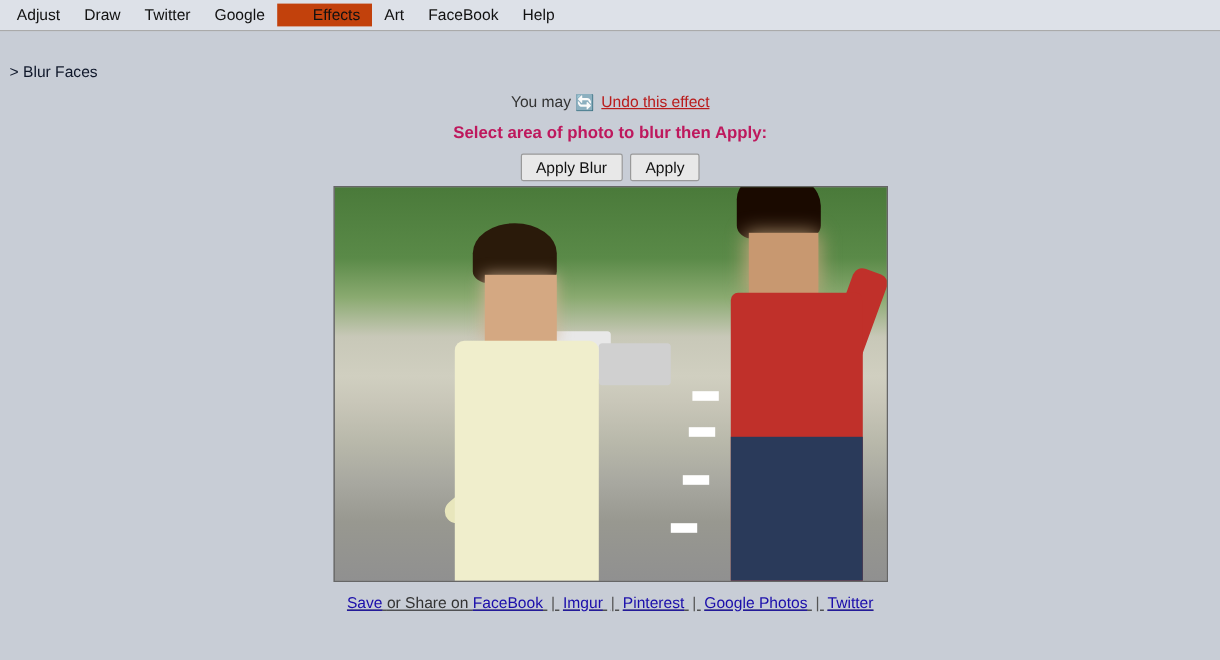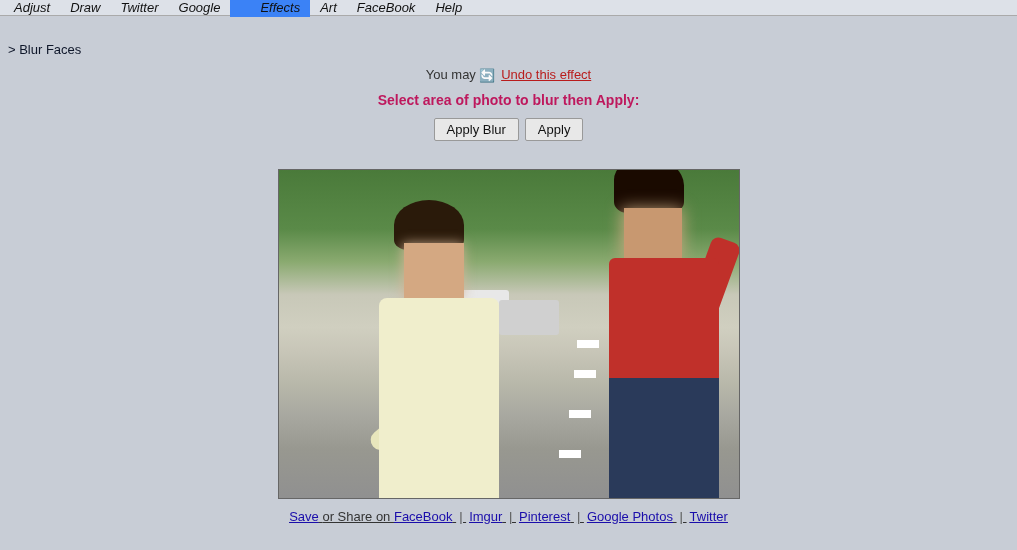--- a/index.html
+++ b/index.html
@@ -11,33 +11,32 @@
       background: #c8cdd6;
       overflow: hidden;
     }
 
     
     #menubar {
       display: flex;
       align-items: center;
       background: #dde1e8;
       border-bottom: 1px solid #aaa;
-      height: 16px;
+      height: 26px;
       padding: 0 4px;
-      font-style: italic;
     }
     .menu-item {
       padding: 2px 10px;
       cursor: pointer;
       font-size: 13px;
       color: #111;
       user-select: none;
     }
     .menu-item.active {
-      background: #3b82f6;
+      background: #c2410c;
       padding-left: 30px;
     }
 
     
     #breadcrumb {
       padding: 6px 8px;
       font-size: 13px;
       color: #0f172a;
       margin-top: 20px;
     }
@@ -71,21 +70,21 @@
     #instruction {
       font-size: 14px;
       font-weight: bold;
       color: #be185d;
       margin-bottom: 10px;
     }
 
     #button-row {
       display: flex;
       gap: 6px;
-      margin-bottom: 28px;
+      margin-bottom: 4px;
     }
 
     .action-btn {
       padding: 3px 12px;
       background: #e8e8e8;
       border: 1px solid #999;
       cursor: pointer;
       font-size: 13px;
       color: #111;
       border-radius: 2px;

